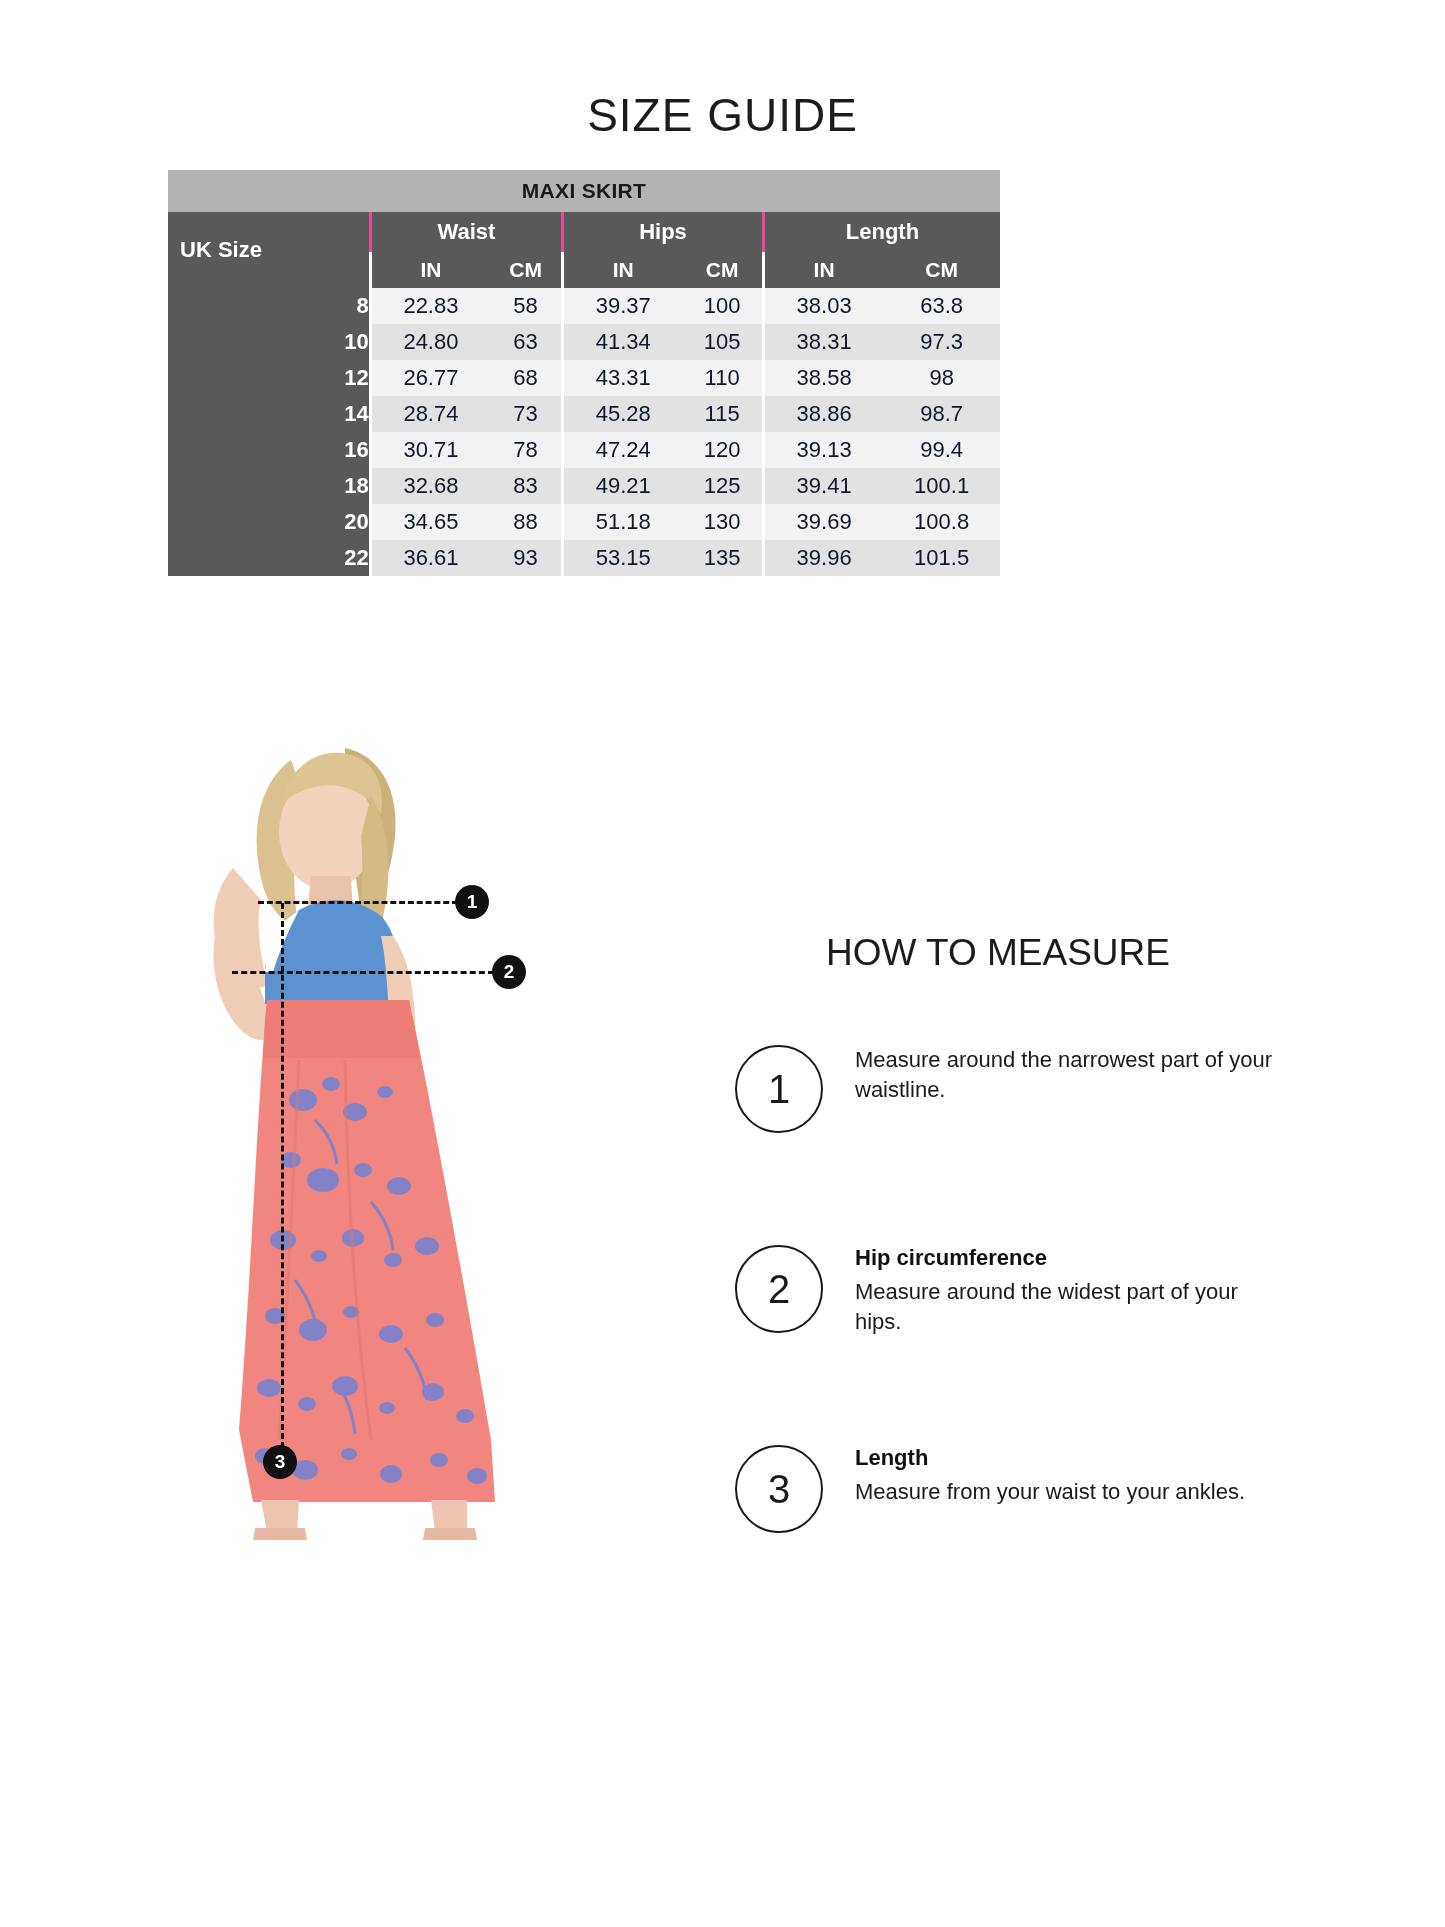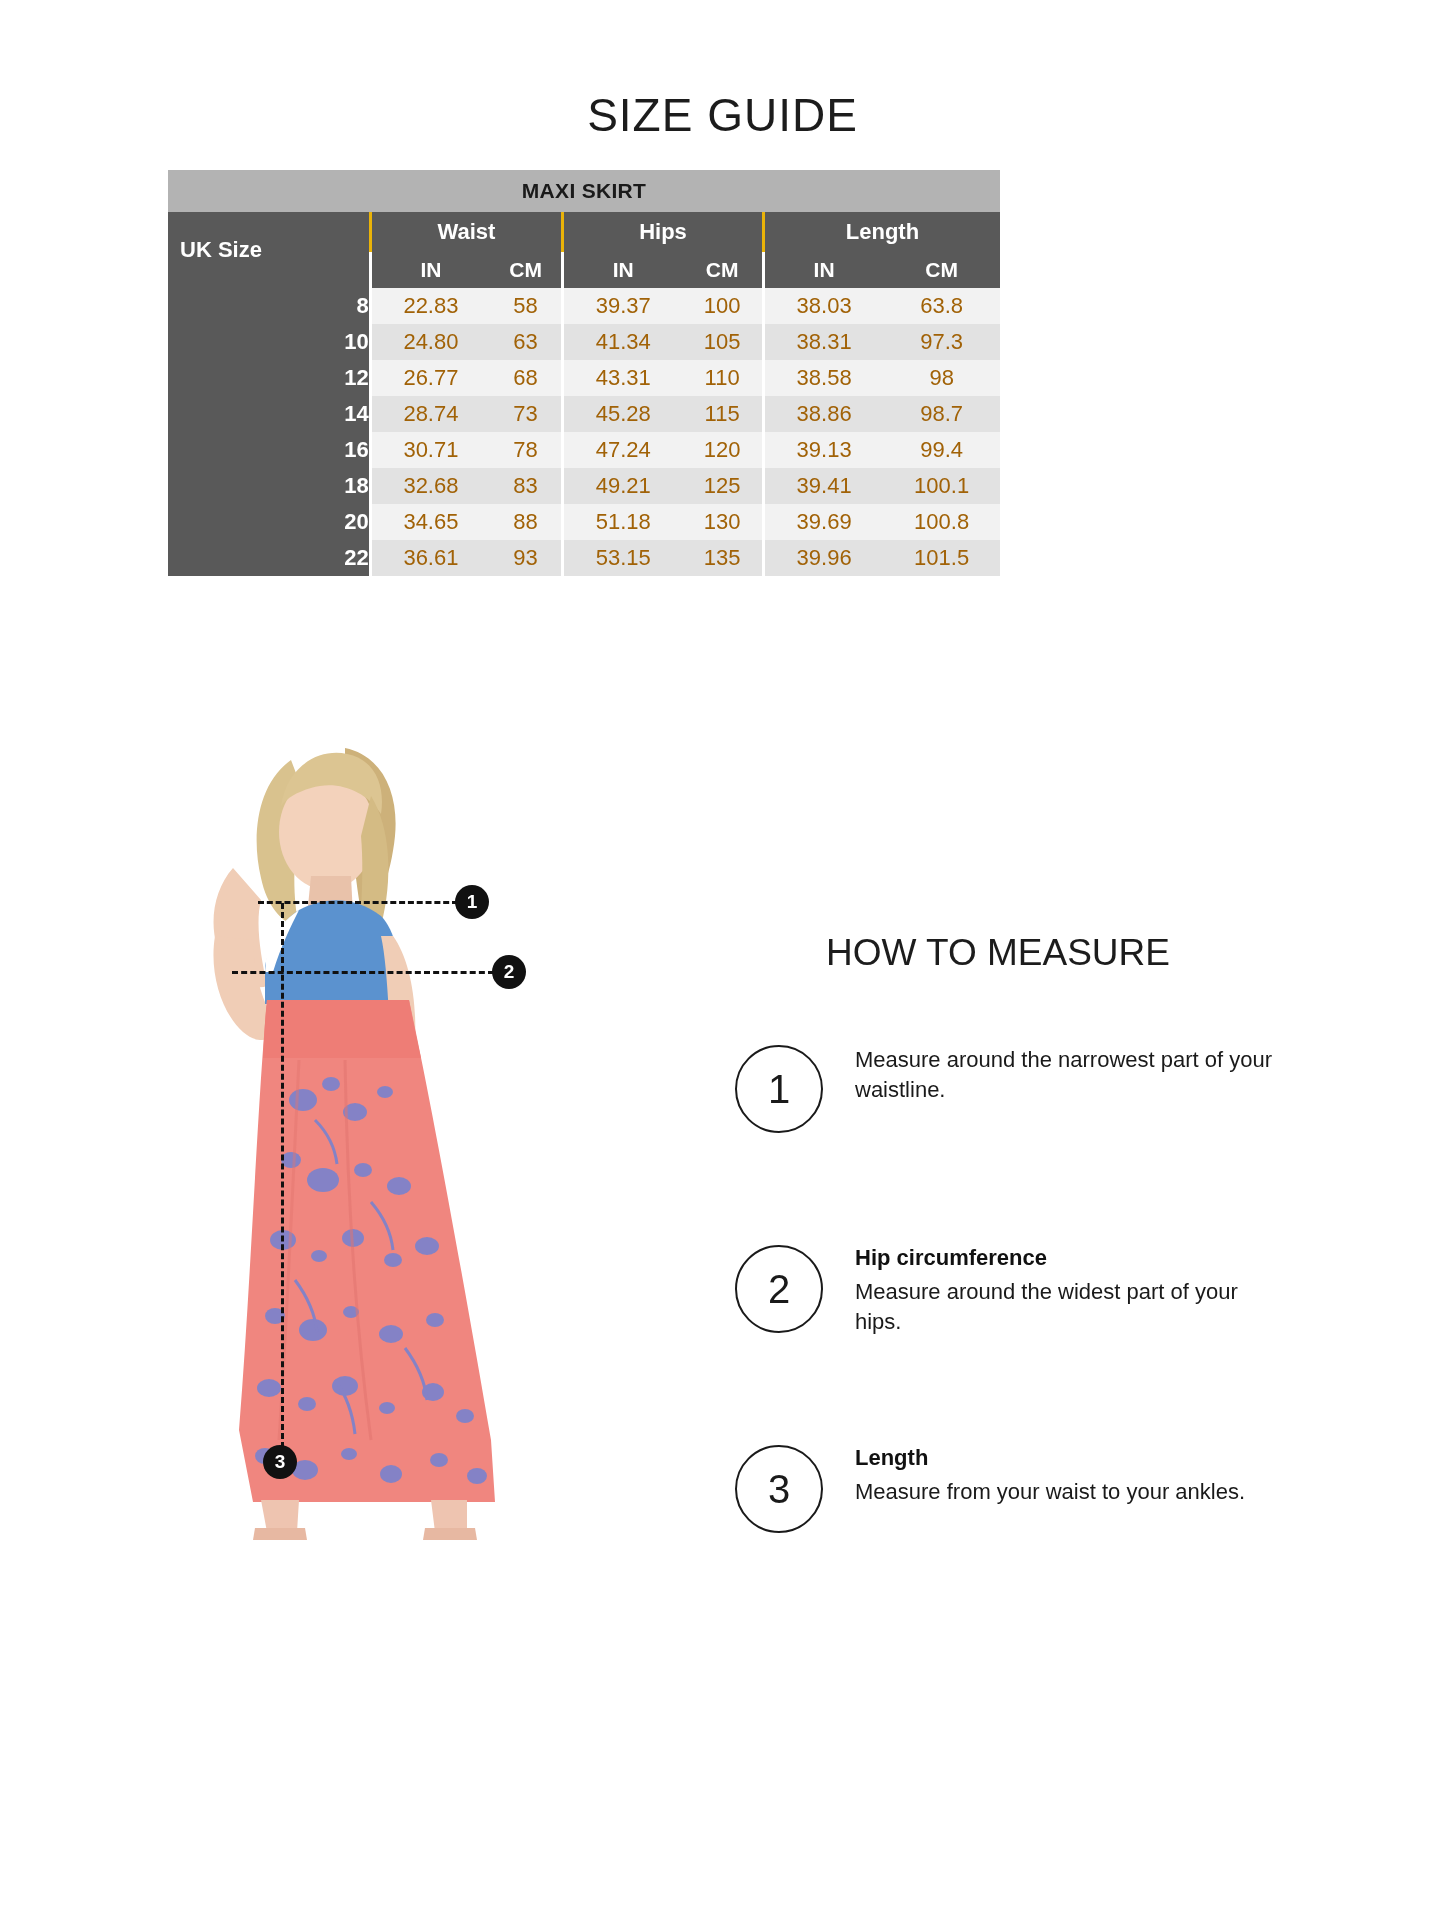--- a/index.html
+++ b/index.html
@@ -80,28 +80,28 @@
     font-weight: bold;
     text-align: right;
     padding-right: 34px;
     height: 36px;
     font-size: 22px;
   }
   td.val {
     text-align: center;
     height: 20px;
     font-size: 22px;
-    color: #a16207;
+    color: #0f172a;
   }
   tr.light td.val { background: #f2f2f2; }
   tr.dark  td.val { background: #e2e2e2; margin-top: 12px; }
 
   
   td.sep-left { border-left: 3px solid #ffffff; }
-  .grp-row td.grp-sep { border-left: 3px solid #eab308; }
+  .grp-row td.grp-sep { border-left: 3px solid #ec4899; }
   .unit-row td.grp-sep { border-left: 3px solid #ffffff; }
 
   
   .howto-title {
     position: absolute;
     top: 932px;
     left: 662px;
     width: 672px;
     text-align: center;
     font-size: 37px;

